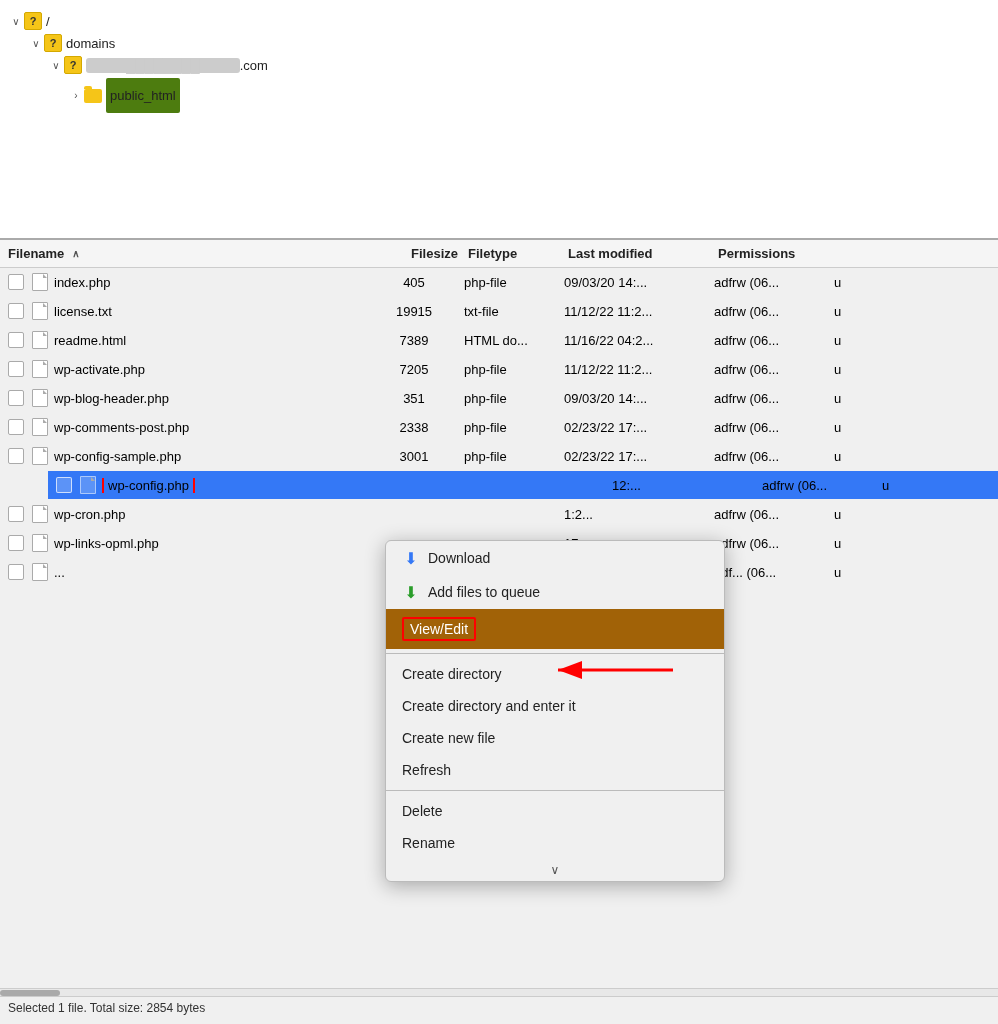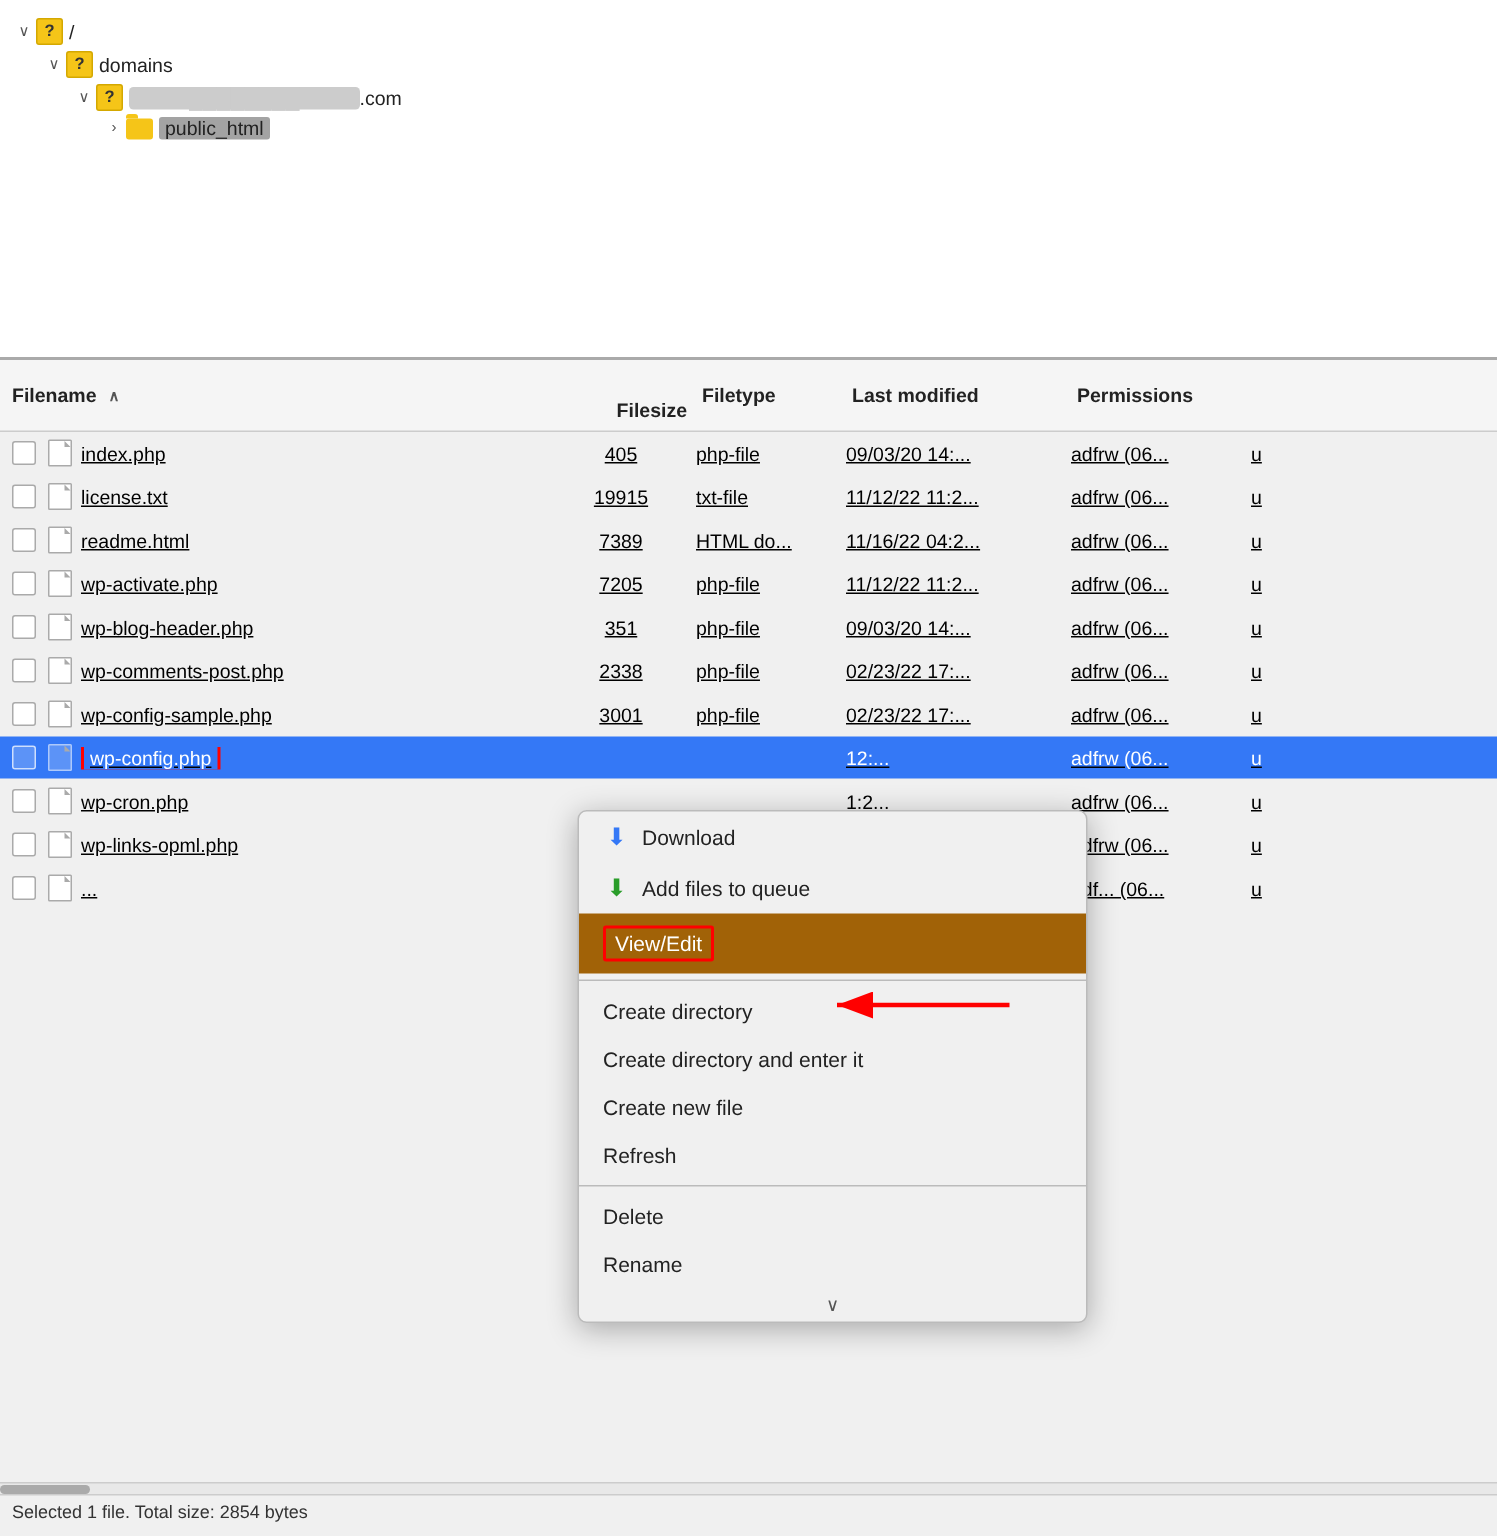--- a/index.html
+++ b/index.html
@@ -73,22 +73,22 @@
       background: #f5c518;
       border-radius: 2px 2px 0 0;
     }
 
     .tree-label {
       font-size: 13px;
       color: #222;
     }
 
     .tree-label.selected {
-      background: #a3a3a3;
-      padding: 0 4px;
+      background: #4d7c0f;
+      padding: 10px 4px;
       border-radius: 2px;
       text-align: right;
     }
 
     .indent1 { padding-left: 8px; }
     .indent2 { padding-left: 28px; }
     .indent3 { padding-left: 48px; }
 
     
     .table-header {
@@ -96,40 +96,41 @@
       align-items: center;
       border-bottom: 1px solid #ccc;
       background: #f5f5f5;
       padding: 6px 8px;
       font-weight: 600;
       font-size: 13px;
       color: #222;
     }
 
     .col-filename { width: 370px; display: flex; align-items: center; gap: 8px; }
-    .col-filesize { width: 80px; text-align: right; margin-top: 20px; }
+    .col-filesize { width: 80px; text-align: right; }
     .col-filetype { width: 100px; padding-left: 10px; }
     .col-modified { width: 150px; padding-left: 10px; }
     .col-perms { width: 120px; padding-left: 10px; }
     .col-owner { width: 80px; padding-left: 10px; }
 
     .sort-arrow { font-size: 10px; color: #555; }
 
     
     .file-row {
       display: flex;
       align-items: center;
       padding: 5px 8px;
       border-bottom: 1px solid #f0f0f0;
       cursor: default;
     }
 
     .file-row.selected {
       background: #3478f6;
-      color: #ffffff;
+      color: #000000;
+      margin-left: 48px;
     }
 
     .file-row .checkbox {
       width: 16px;
       height: 16px;
       border: 1px solid #aaa;
       border-radius: 2px;
       margin-right: 8px;
       background: white;
       flex-shrink: 0;
@@ -298,21 +299,20 @@
     .file-list-area {
       display: flex;
       flex-direction: column;
       flex: 1;
       overflow: hidden;
     }
 
     .file-rows-container {
       overflow: hidden;
       flex: 1;
-      text-decoration: underline;
     }
   </style>
 </head>
 <body>
 
 <div class="main-container">
 
   <div class="tree-panel">
     <div class="tree-item indent1">
       <span class="chevron">∨</span>

